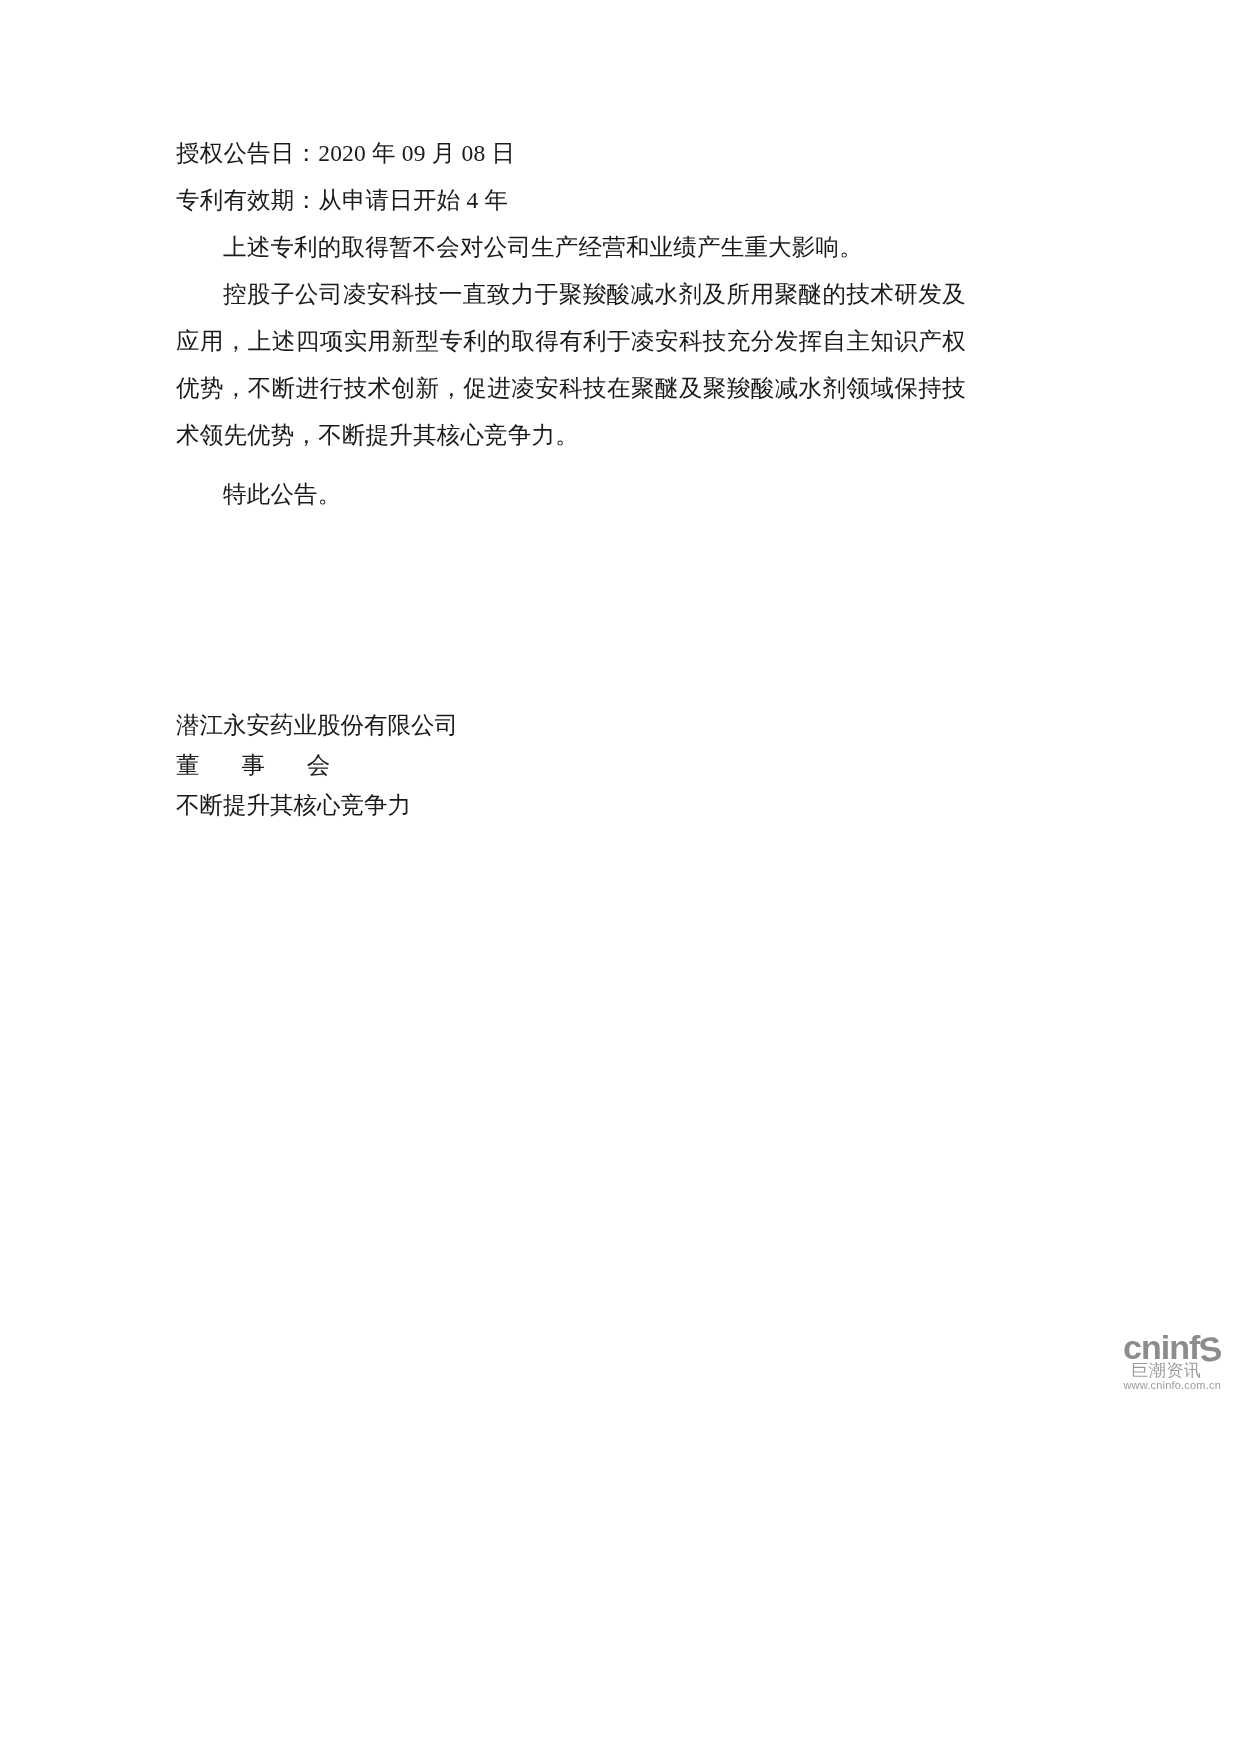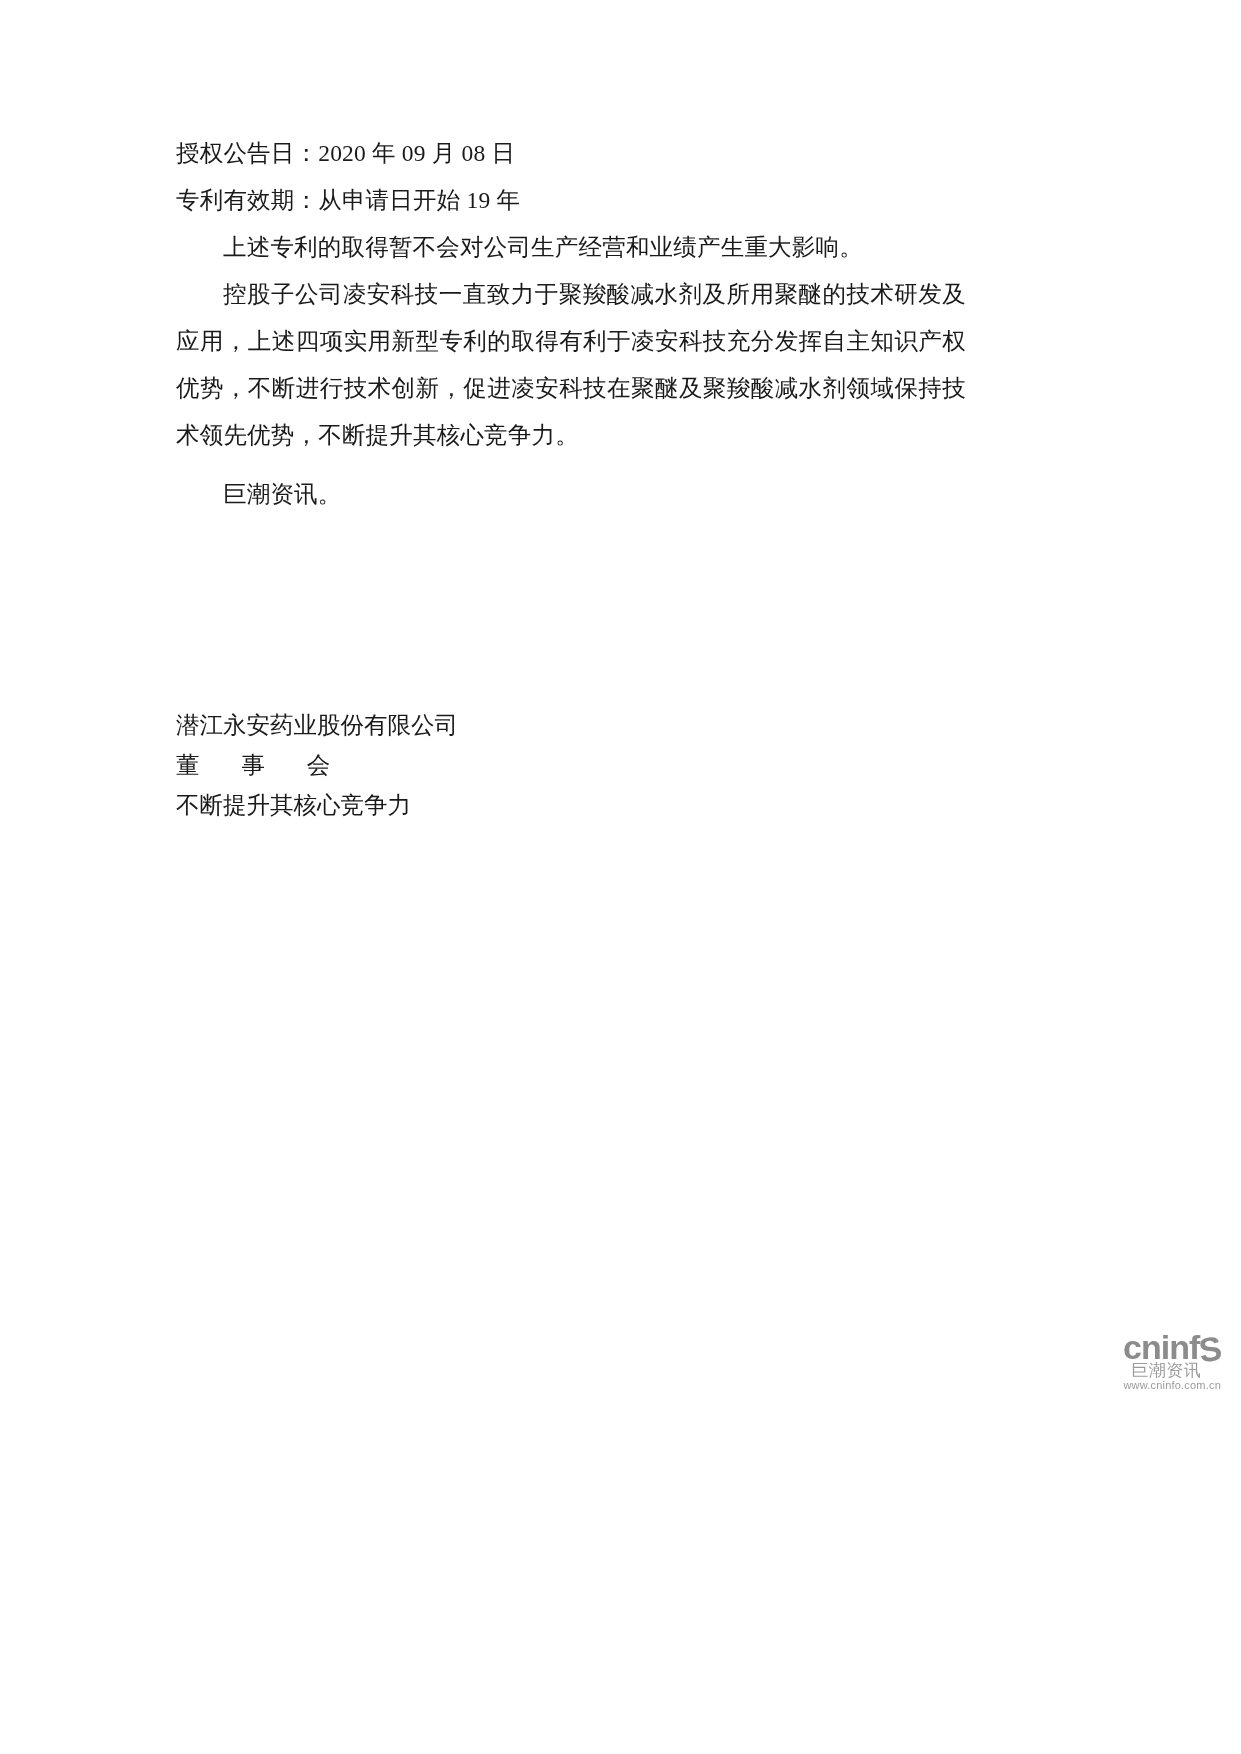--- a/index.html
+++ b/index.html
@@ -99,25 +99,25 @@
     margin-left: 12px;
   }
 </style>
 </head>
 <body>
 
 <div class="page">
 
   <div class="content">
     <p class="para">授权公告日：2020 年 09 月 08 日</p>
-    <p class="para">专利有效期：从申请日开始 19 年</p>
+    <p class="para">专利有效期：从申请日开始 4 年</p>
     <p class="para indent">上述专利的取得暂不会对公司生产经营和业绩产生重大影响。</p>
     <p class="para indent">控股子公司凌安科技一直致力于聚羧酸减水剂及所用聚醚的技术研发及应用，上述四项实用新型专利的取得有利于凌安科技充分发挥自主知识产权优势，不断进行技术创新，促进凌安科技在聚醚及聚羧酸减水剂领域保持技术领先优势，不断提升其核心竞争力。</p>
     <div class="spacer-sm"></div>
-    <p class="para indent">巨潮资讯。</p>
+    <p class="para indent">特此公告。</p>
   </div>
 
   <div class="signature">
     <div>潜江永安药业股份有限公司</div>
     <div class="sig-board">董 事 会</div>
     <div>不断提升其核心竞争力</div>
   </div>
 
   <div class="logo">
     <div class="logo-mark">

